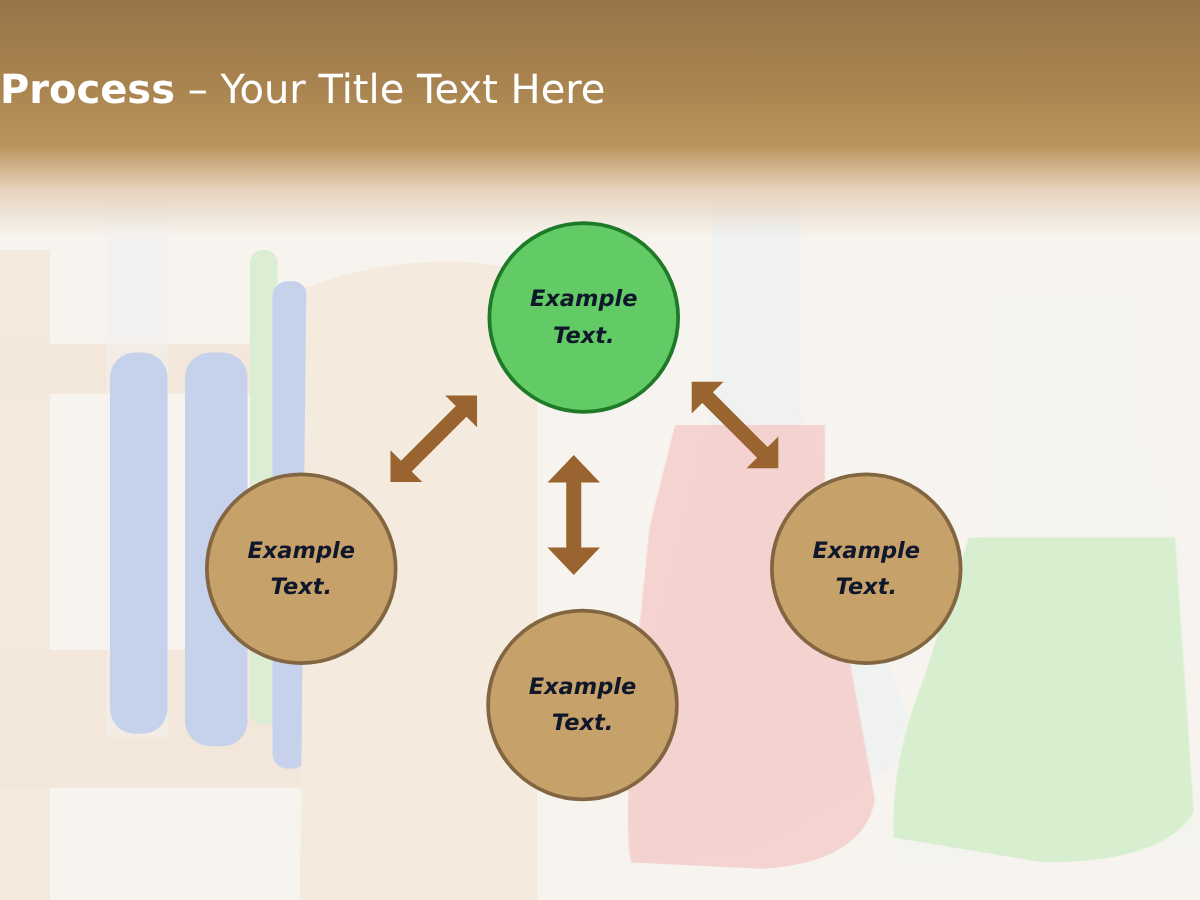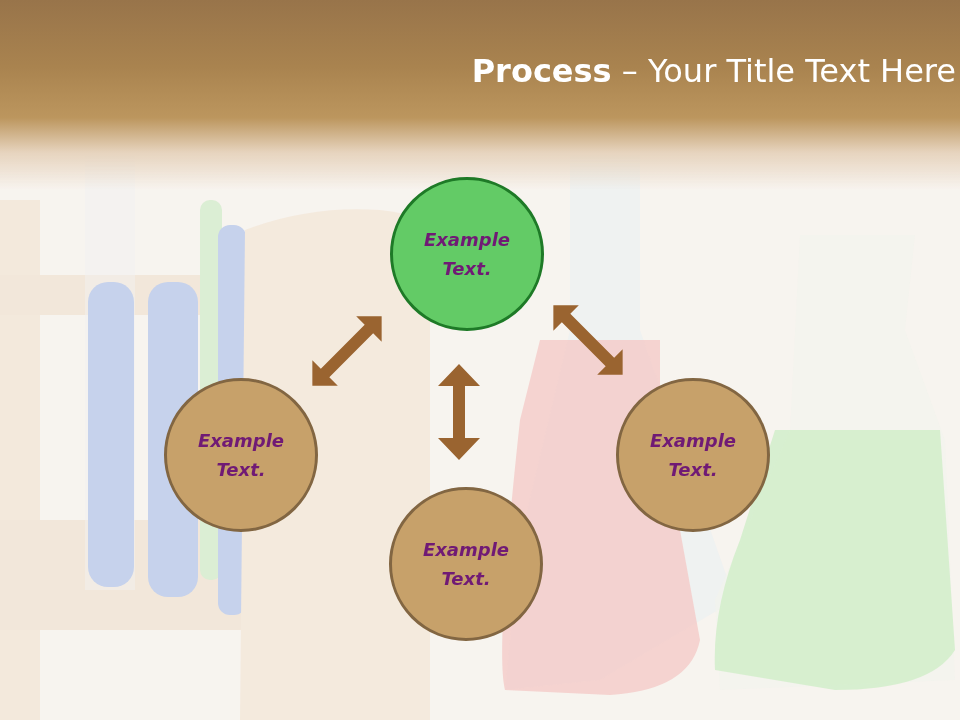--- a/index.html
+++ b/index.html
@@ -1,25 +1,25 @@
 <!DOCTYPE html>
 <html><head>
 <meta charset="utf-8">
 <style>
   html, body { margin: 0; padding: 0; }
   body { width: 960px; height: 720px; position: relative; overflow: hidden; background: #f7f3ef; font-family: "DejaVu Sans", sans-serif; }
   .slide { position: absolute; left: 0; top: 0; width: 960px; height: 720px; overflow: hidden; }
   .header { position: absolute; left: 0; top: 0; width: 960px; height: 190px;
     background: linear-gradient(to bottom, #98744a 0%, #a9834f 35%, #bc965e 62%, #e6d3bd 80%, rgba(247,243,239,0) 100%); z-index: 2; }
-  .title { position: absolute; left: 0; top: 52px; width: 956px; text-align: right; color: #ffffff; font-size: 32px; z-index: 3; font-family: "DejaVu Sans", sans-serif; }
+  .title { position: absolute; left: 0; top: 52px; width: 956px; text-align: left; color: #ffffff; font-size: 32px; z-index: 3; font-family: "DejaVu Sans", sans-serif; }
   .title .bold { font-weight: bold; }
   .bg-art { position: absolute; left: 0; top: 0; width: 960px; height: 720px; z-index: 1; }
   .node { position: absolute; width: 154px; height: 154px; border-radius: 50%; box-sizing: border-box;
     display: flex; flex-direction: column; align-items: center; justify-content: center;
-    color: #701a75; font-style: italic; font-weight: bold; font-size: 18px; line-height: 29px; z-index: 5; text-align: center; }
+    color: #0f172a; font-style: italic; font-weight: bold; font-size: 18px; line-height: 29px; z-index: 5; text-align: center; }
   .node.main { background: #63cb66; border: 3px solid #1e7a27; }
   .node.sub { background: #c7a16a; border: 3px solid #826642; }
   .arrows { position: absolute; left: 0; top: 0; width: 960px; height: 720px; z-index: 4; }
 </style>
 </head>
 <body>
 
 <div class="slide">
 
   <svg class="bg-art" viewBox="0 0 960 720">

